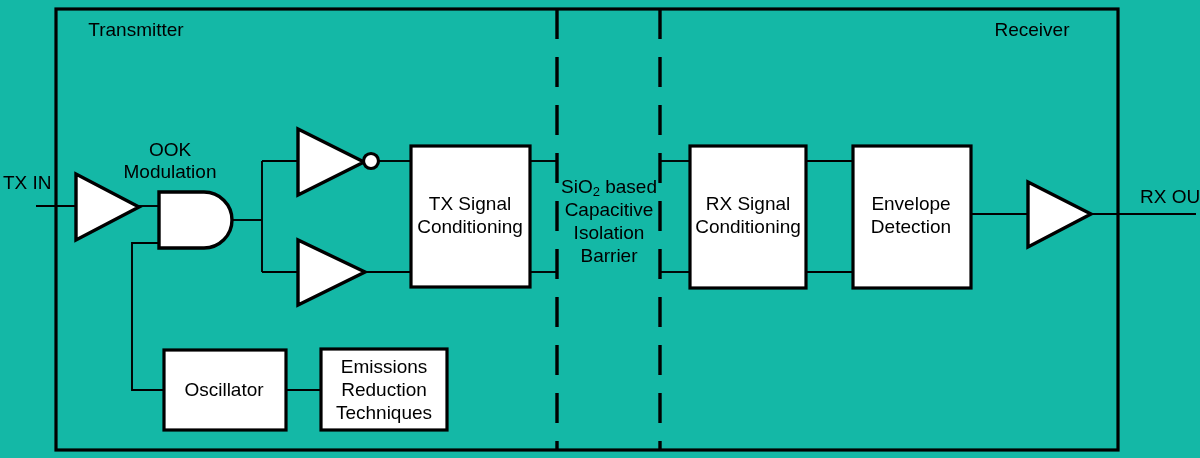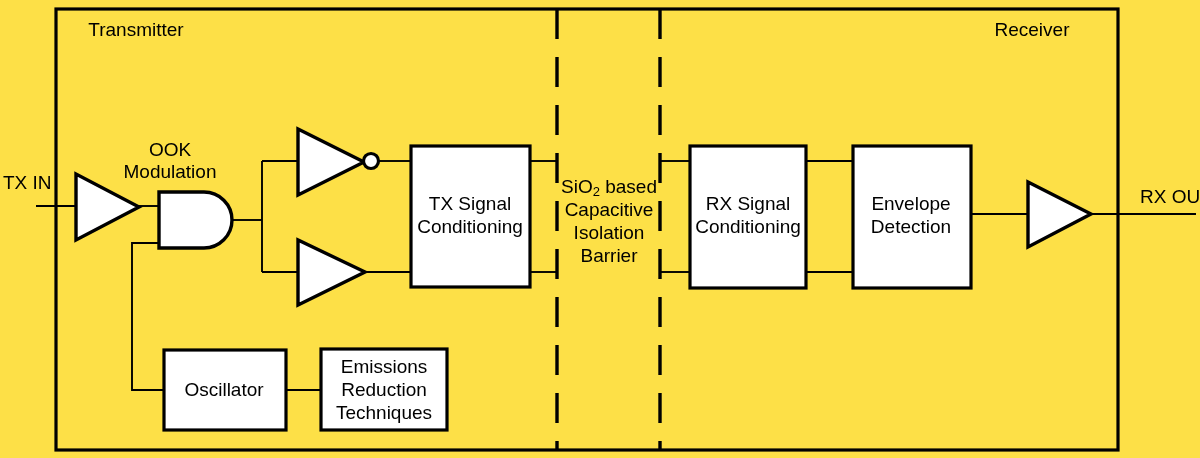--- a/index.html
+++ b/index.html
@@ -4,21 +4,21 @@
 <style>
   html, body {
     margin: 0;
     padding: 0;
     background: #ffffff;
   }
   #diagram-root {
     position: relative;
     width: 1200px;
     height: 458px;
-    background: #fde047;
+    background: #14b8a6;
     font-family: "Liberation Sans", sans-serif;
     overflow: hidden;
   }
   svg.diagram-canvas {
     position: absolute;
     left: 0;
     top: 0;
     width: 1200px;
     height: 458px;
   }

